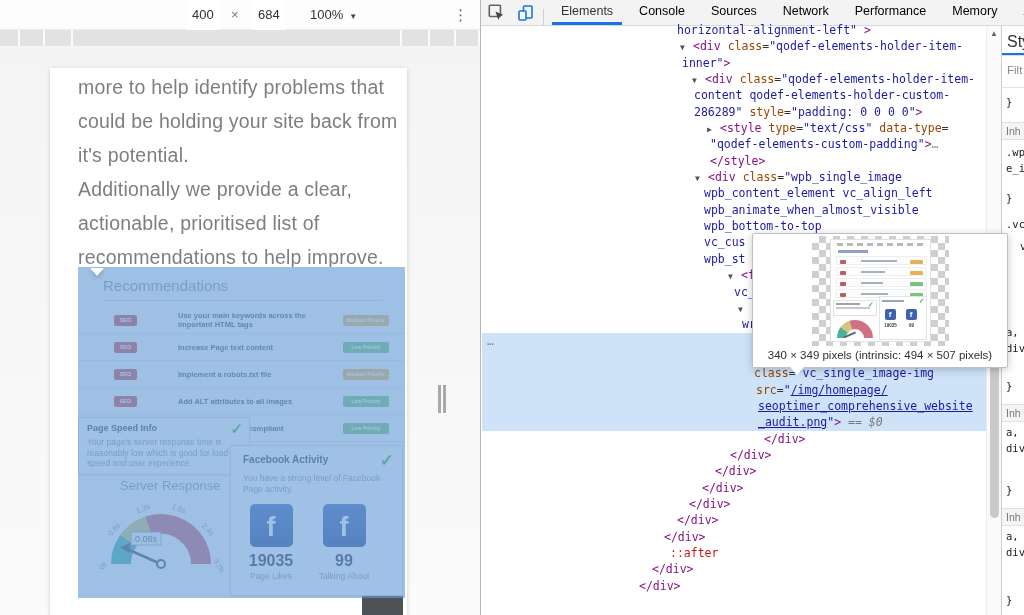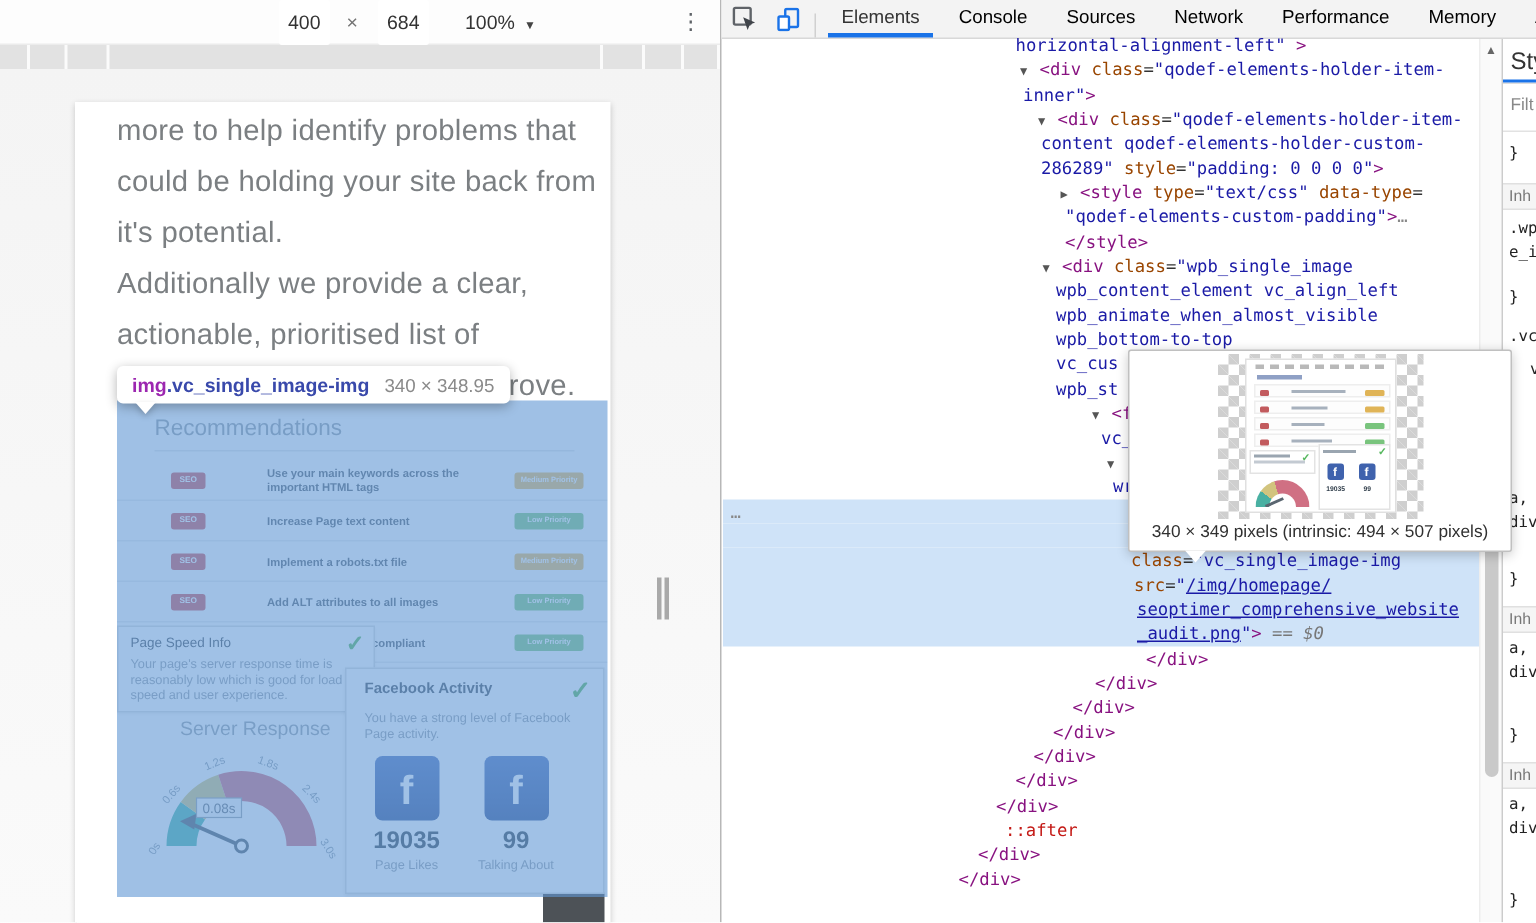--- a/index.html
+++ b/index.html
@@ -25,21 +25,21 @@
   .audit{position:absolute;left:28px;top:199px;width:327px;height:331px;background:#fdfdfd;overflow:hidden;}
   .a-title{position:absolute;left:25px;top:10px;font-size:15px;color:#97a1a9;}
   .a-title-line{position:absolute;left:25px;top:33px;width:280px;height:1px;background:#e2e5e7;}
   .a-rows{position:absolute;left:0;top:40px;width:327px;}
   .a-row{position:relative;height:27px;border-bottom:1px solid #e8eaec;display:flex;align-items:center;padding-left:36px;}
   .a-chip{width:23px;height:11px;border-radius:2px;background:#cf5b60;color:#fff;font-size:5.5px;font-weight:bold;display:flex;align-items:center;justify-content:center;margin-right:41px;flex:none;}
   .a-text{width:158px;font-size:7.5px;font-weight:bold;color:#5a6570;line-height:9px;}
   .a-pill{position:absolute;right:16px;width:46px;height:11px;border-radius:2px;color:#fff;font-size:5px;font-weight:bold;display:flex;align-items:center;justify-content:center;}
   .a-pill.medium{background:#edbe63;} .a-pill.low{background:#82c77f;}
   .ps-panel{position:absolute;left:0;top:150px;width:172px;height:58px;background:#fff;border:1px solid #d9dcde;box-shadow:0 1px 2px rgba(0,0,0,.08);z-index:3;}
-  .ps-title{position:absolute;left:8px;top:5px;font-size:9px;font-weight:normal;color:#4a5560;}
+  .ps-title{position:absolute;left:8px;top:5px;font-size:9px;font-weight:bold;color:#4a5560;}
   .ps-check{position:absolute;right:6px;top:2px;font-size:15px;color:#5cb85c;font-weight:bold;}
   .ps-body{position:absolute;left:8px;top:19px;width:150px;font-size:8.5px;line-height:10.5px;color:#98a1aa;}
   .sr-title{position:absolute;left:42px;top:211px;font-size:13px;color:#9aa4ac;z-index:2;}
   .gauge{position:absolute;left:3px;top:205px;z-index:1;}
   .fb-panel{position:absolute;left:152px;top:178px;width:173px;height:151px;background:#fff;border:1px solid #d9dcde;box-shadow:0 1px 3px rgba(0,0,0,.1);z-index:4;}
   .fb-title{position:absolute;left:12px;top:8px;font-size:10px;font-weight:bold;color:#4a5560;}
   .fb-check{position:absolute;right:8px;top:4px;font-size:17px;color:#5cb85c;font-weight:bold;}
   .fb-body{position:absolute;left:12px;top:27px;width:150px;font-size:8.5px;line-height:11px;color:#98a1aa;}
   .fb-stat{position:absolute;top:58px;width:70px;text-align:center;}
   .fb-stat.s0{left:5px;} .fb-stat.s1{left:78px;}
@@ -214,25 +214,20 @@
         </div>
 
         <div class="dark-box"></div>
         <div class="hl-overlay"></div>
       </div>
 
       <div class="drag-handle"><i></i><i></i></div>
     </div>
   </section>
 
-  <div class="el-tip">
-    <span class="tag">img</span>
-      <span class="cls">.vc_single_image-img</span>
-    <span class="dims">340 × 348.95</span>
-  </div>
   <div class="el-tip-arrow"></div>
 
   <section class="devtools">
     <div class="dt-tabbar">
       <span class="dt-iconbtn">
         <svg width="17" height="17" viewBox="0 0 16 16">
             <rect x="1.2" y="1.2" width="10.5" height="10.5" rx="1" fill="none" stroke="#5f6368" stroke-width="1.5"></rect>
             <polygon points="7,7 14.5,10.4 11.2,11.6 9.8,15 7,7" fill="#40444a"></polygon>
           </svg>
       </span>

